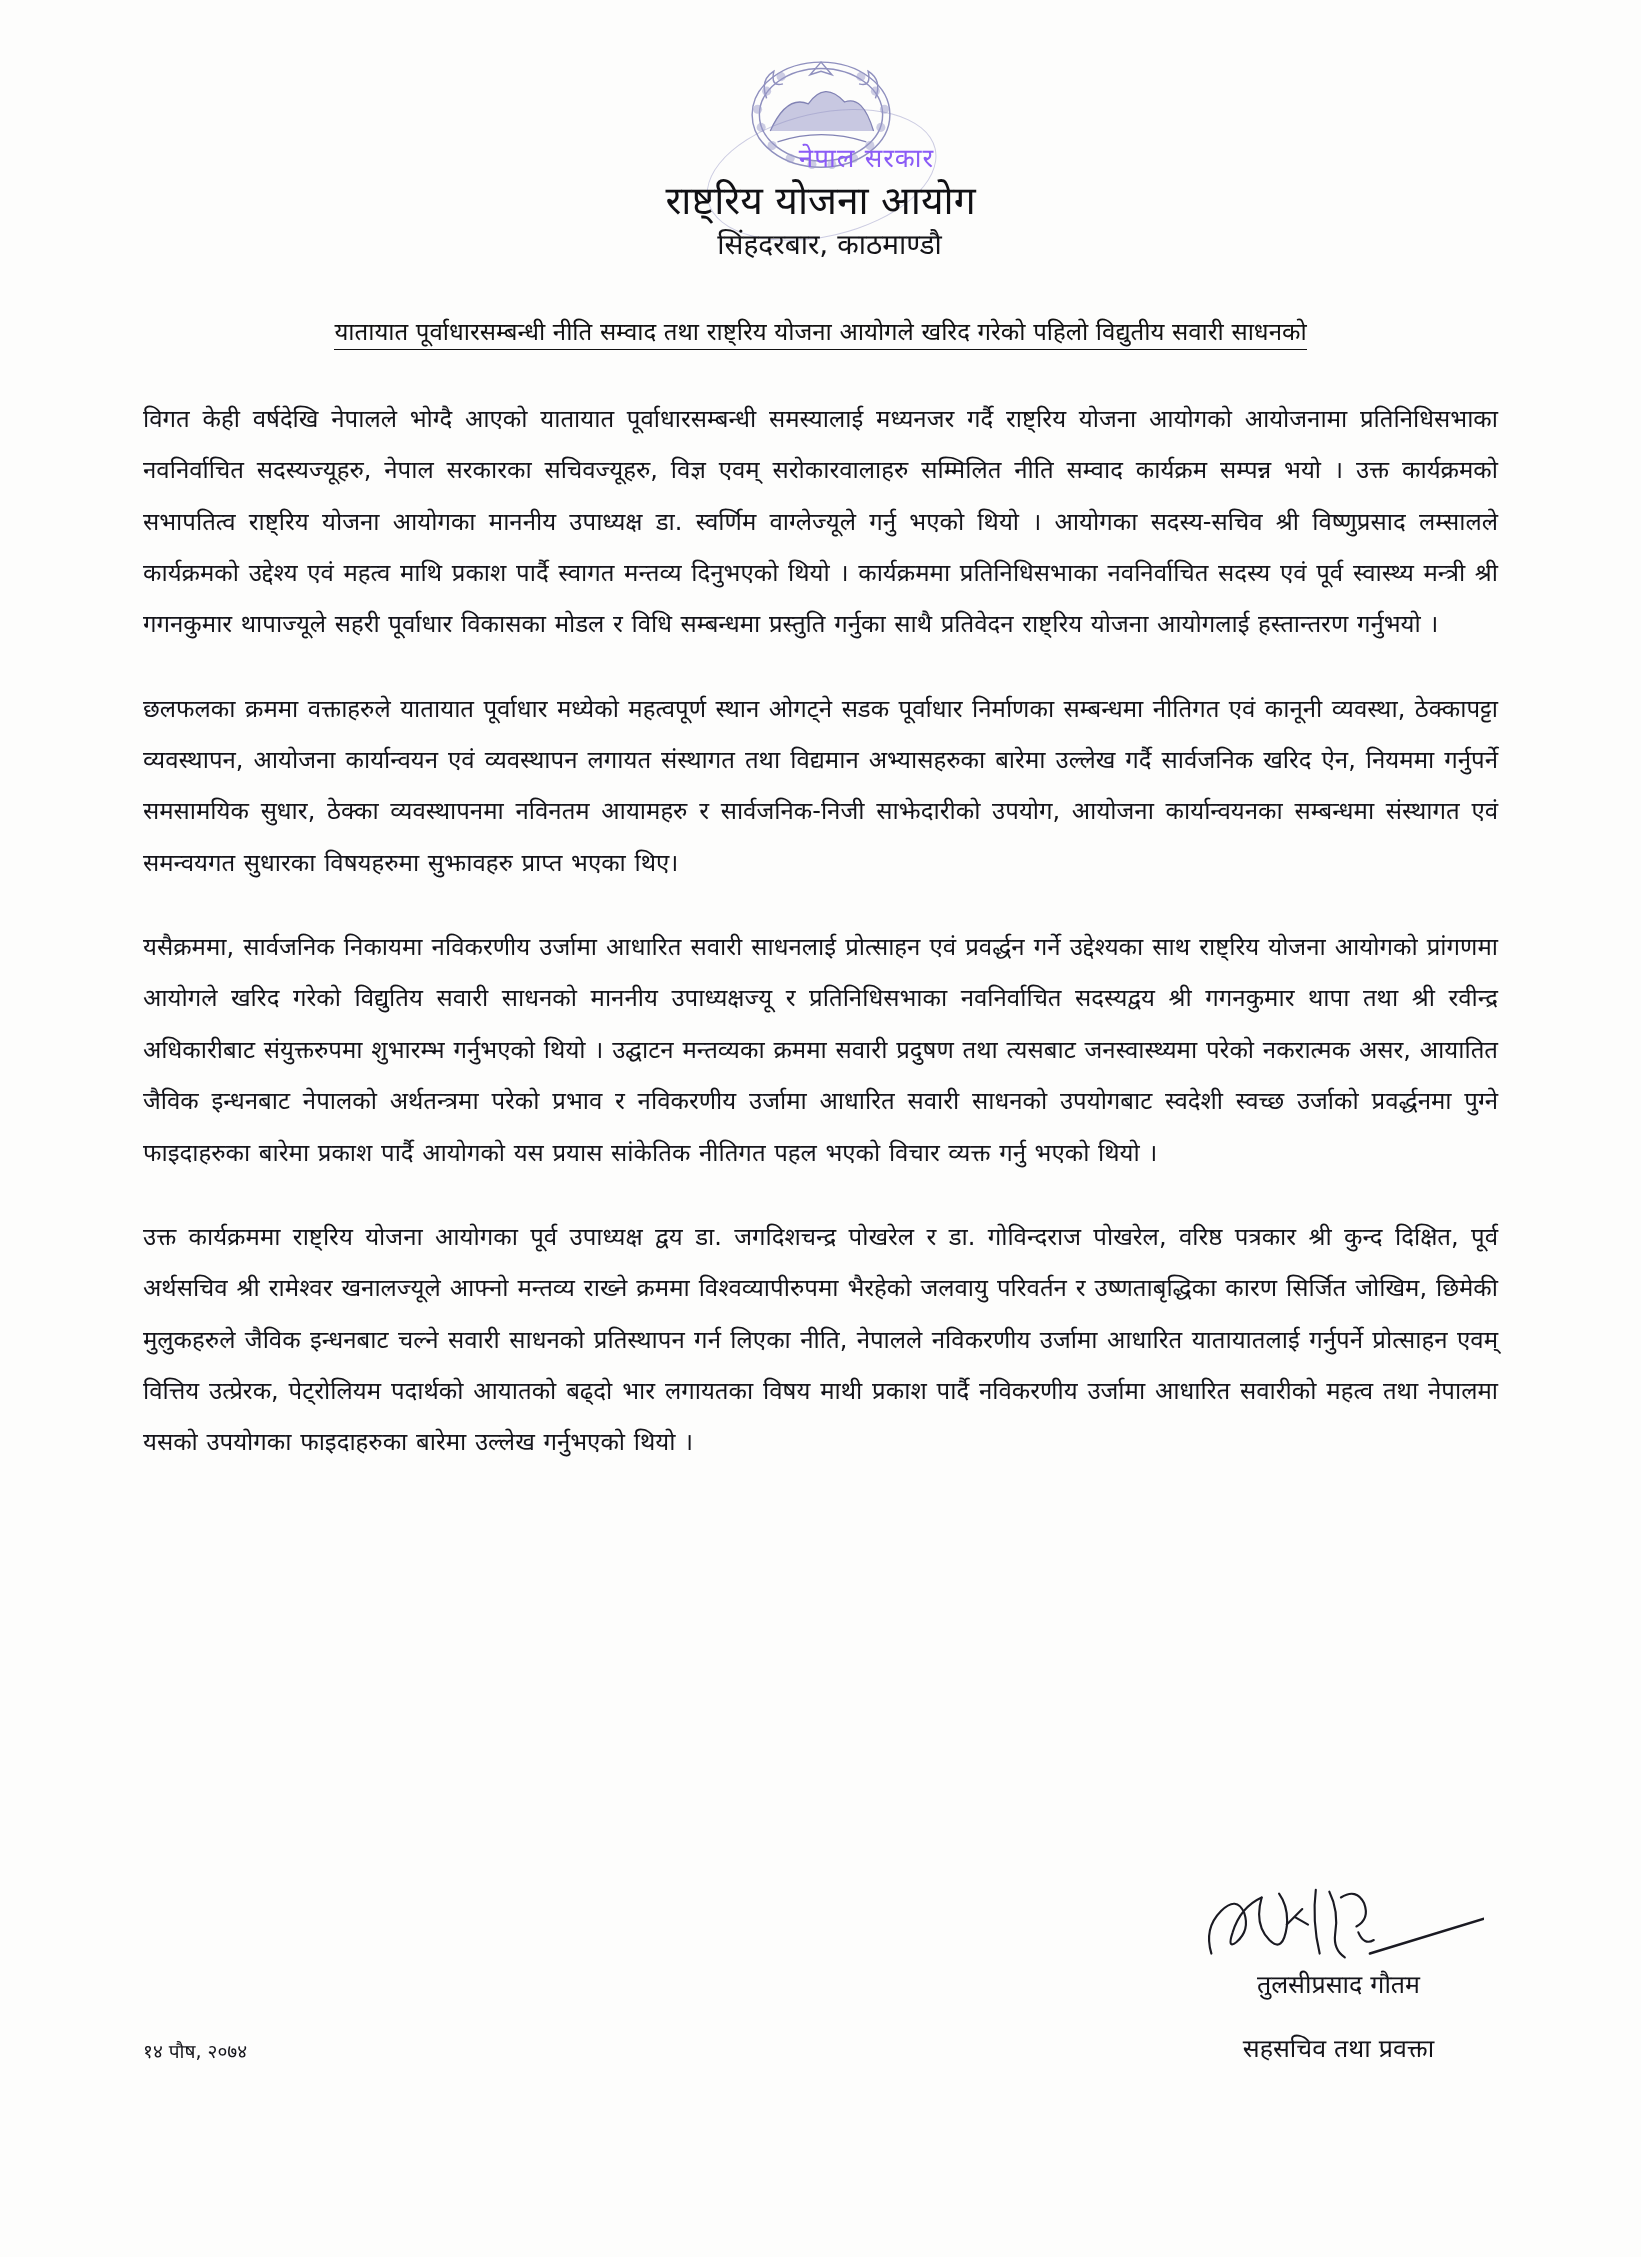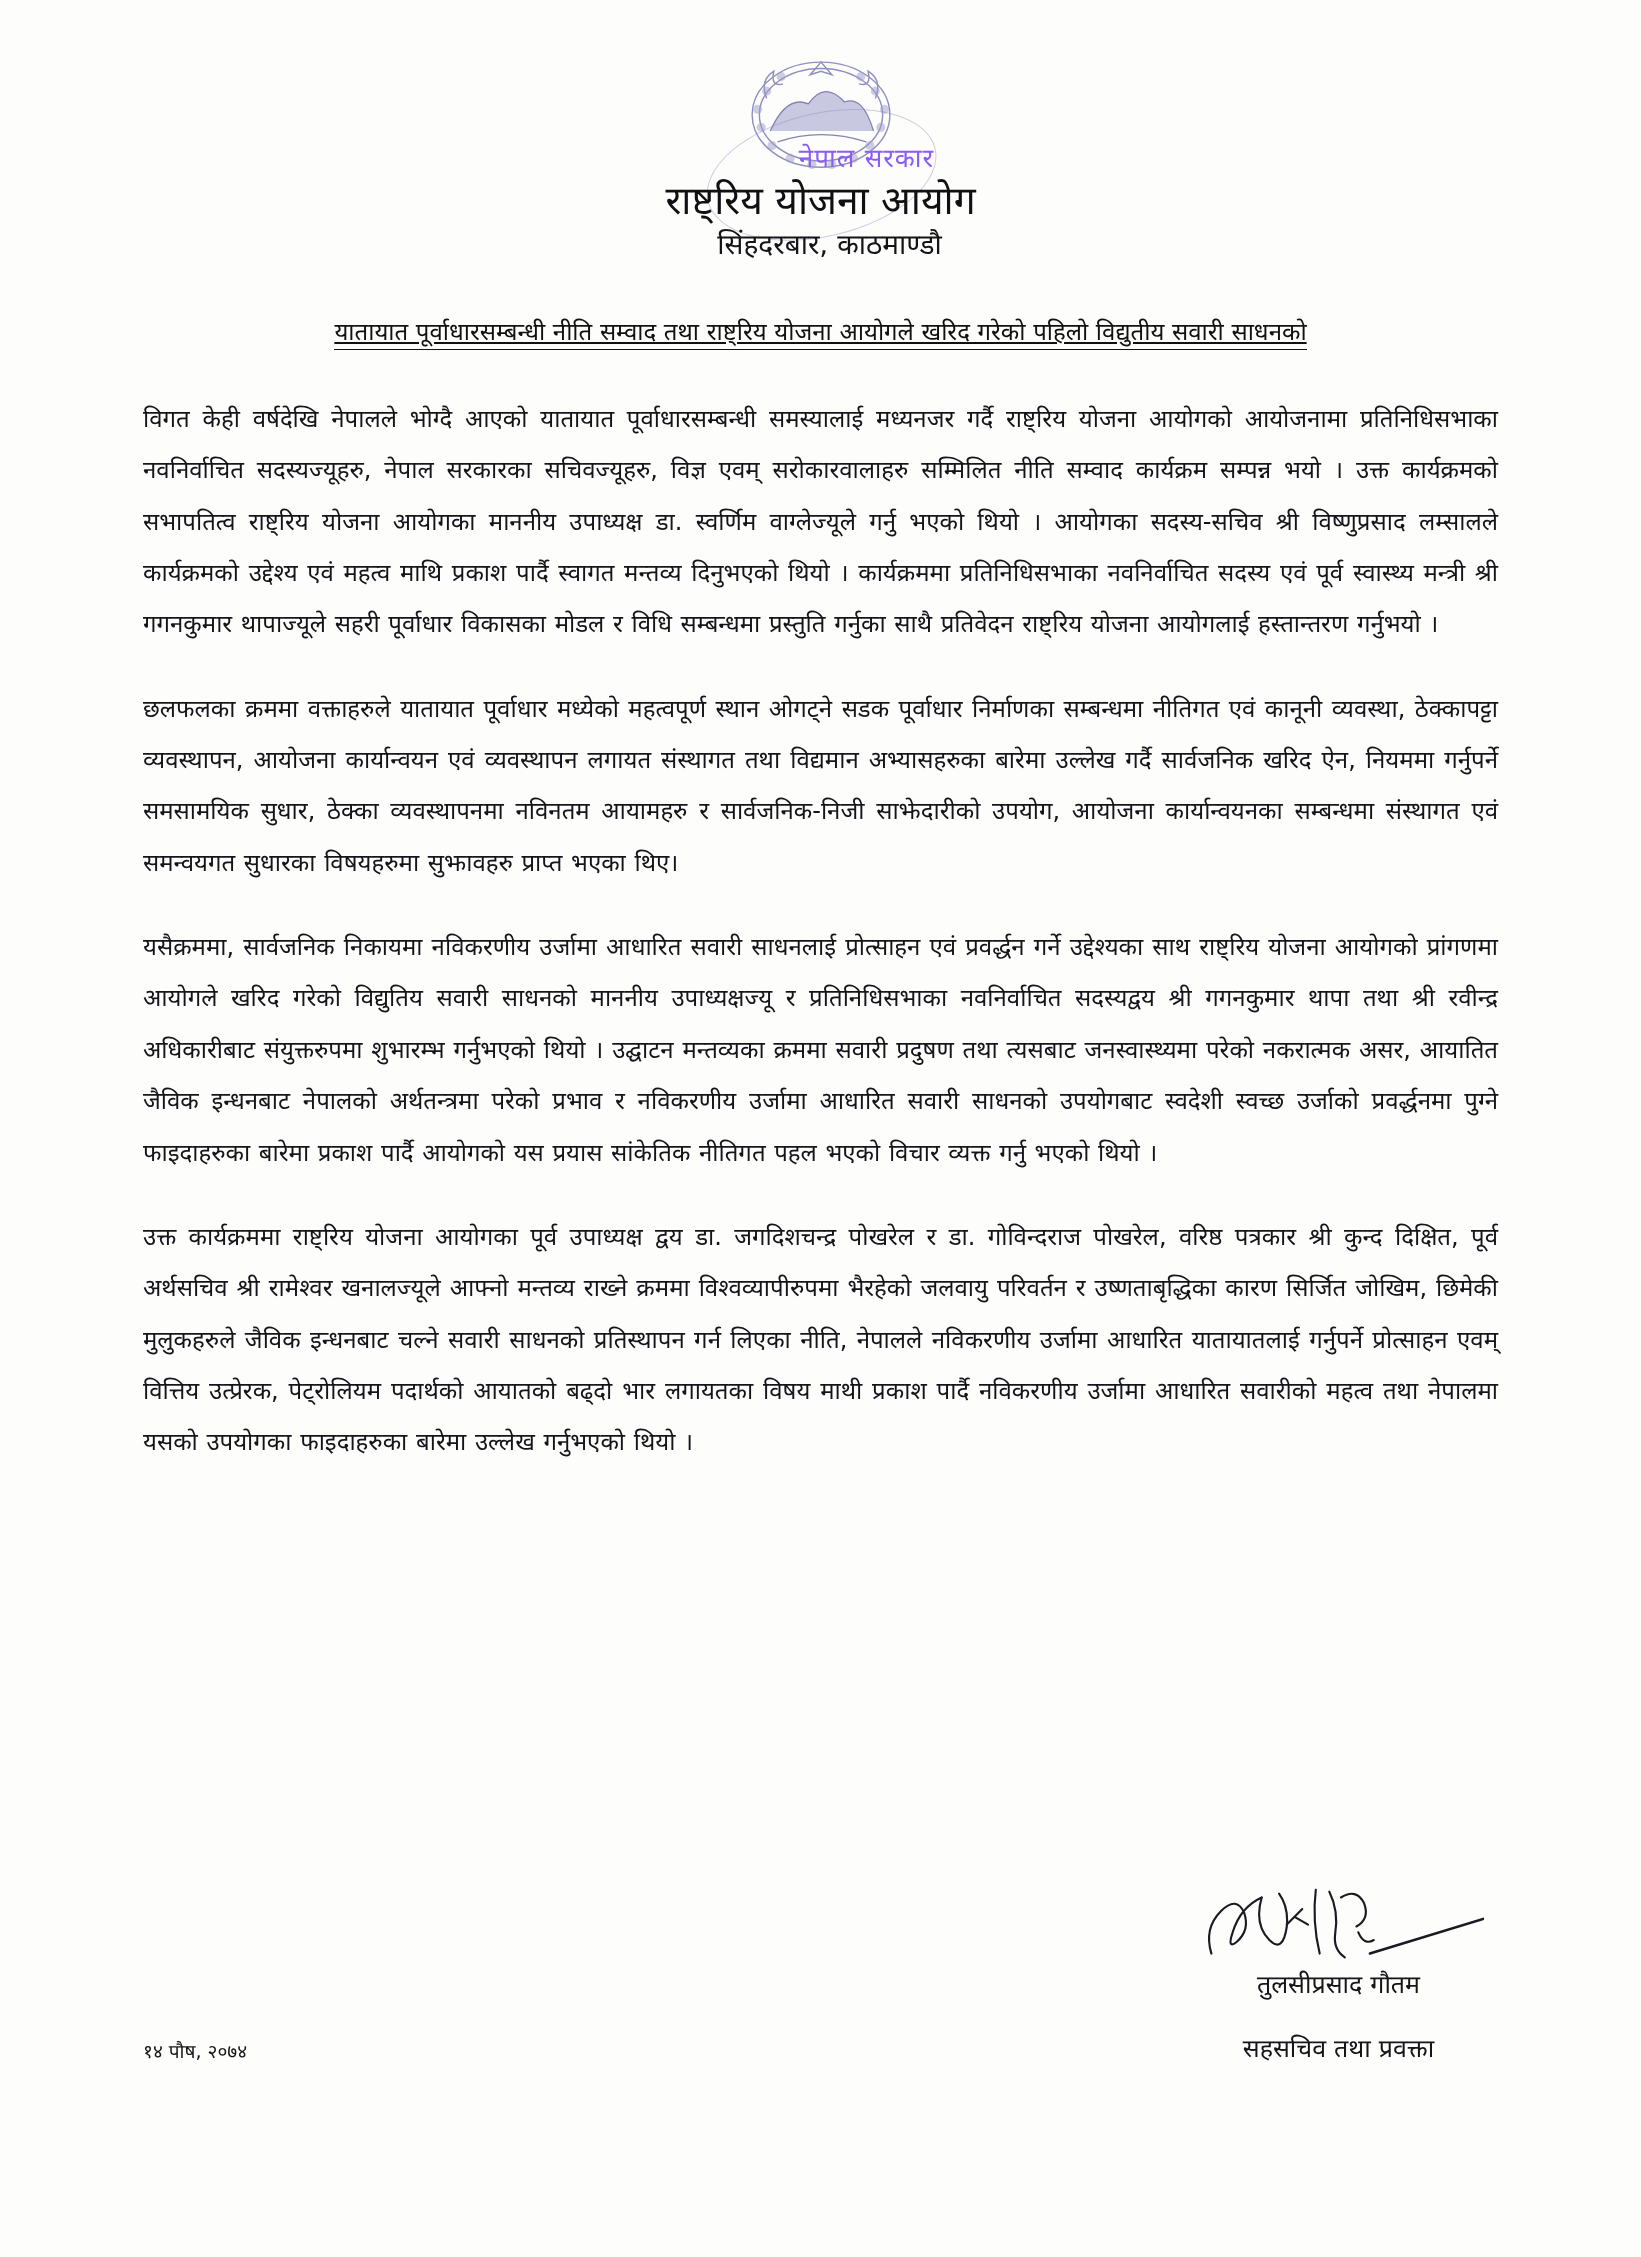--- a/index.html
+++ b/index.html
@@ -122,21 +122,20 @@
     border-bottom: 2.9px solid #111;
     padding-bottom: 4.8px;
   }
   .doc-subtitle {
     margin: 33px 116px 0 116px;
     text-align: center;
     font-size: 24px;
     line-height: 1.62;
     color: #111;
     font-family: "DejaVu Sans", sans-serif;
-    text-decoration: underline;
   }
   .doc-subtitle .st-line {
     display: block;
   }
   .doc-subtitle .st-line > span {
     border-bottom: 1.9px solid #111;
     padding-bottom: 2.9px;
   }
 
   

